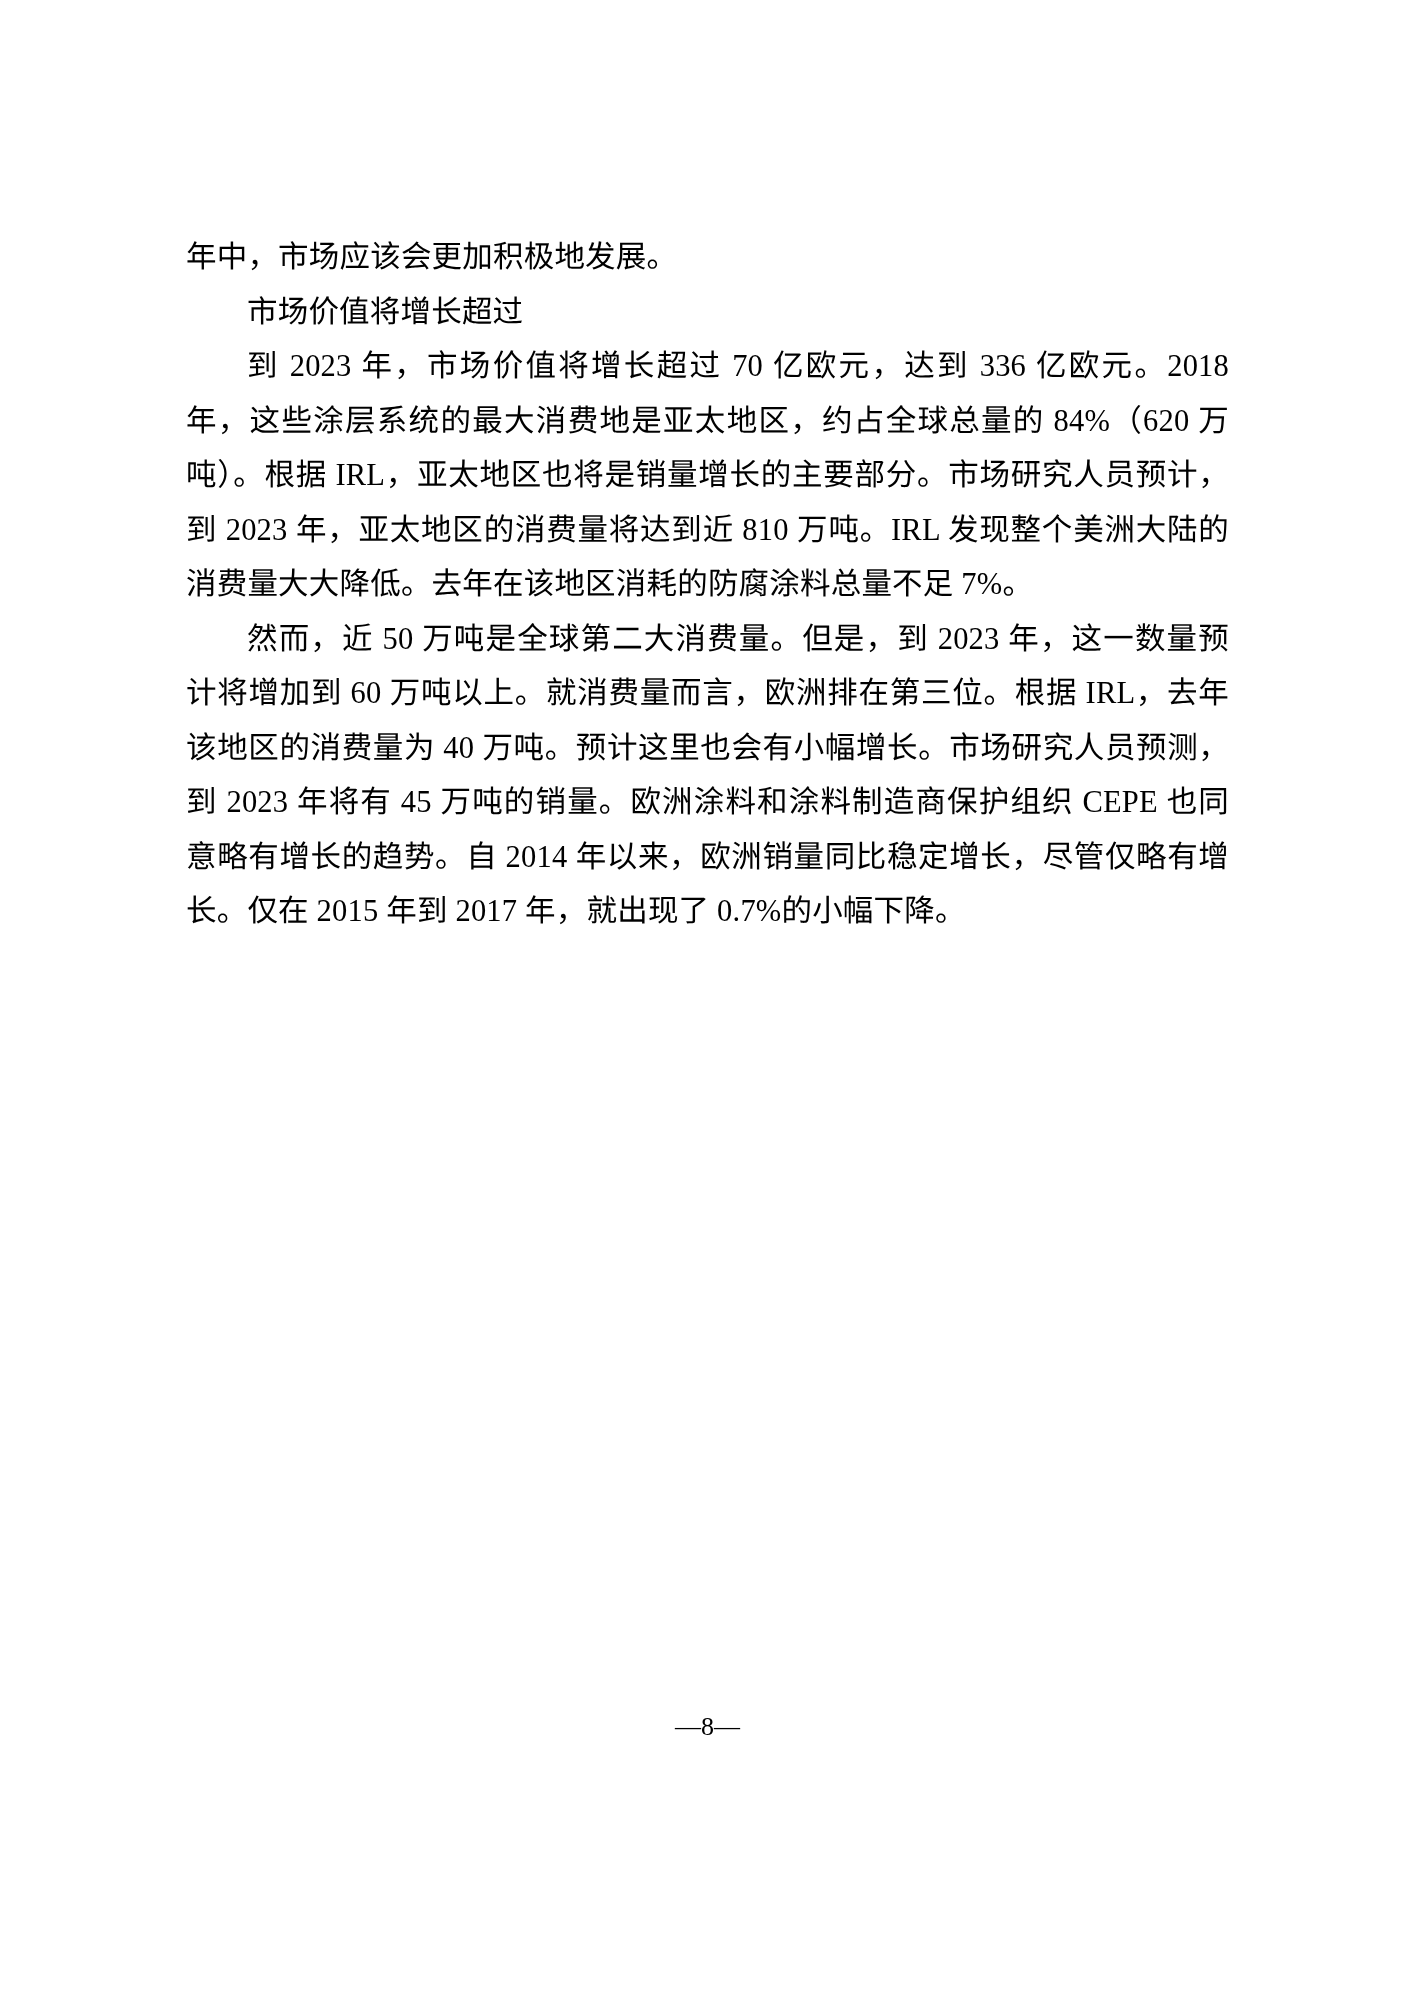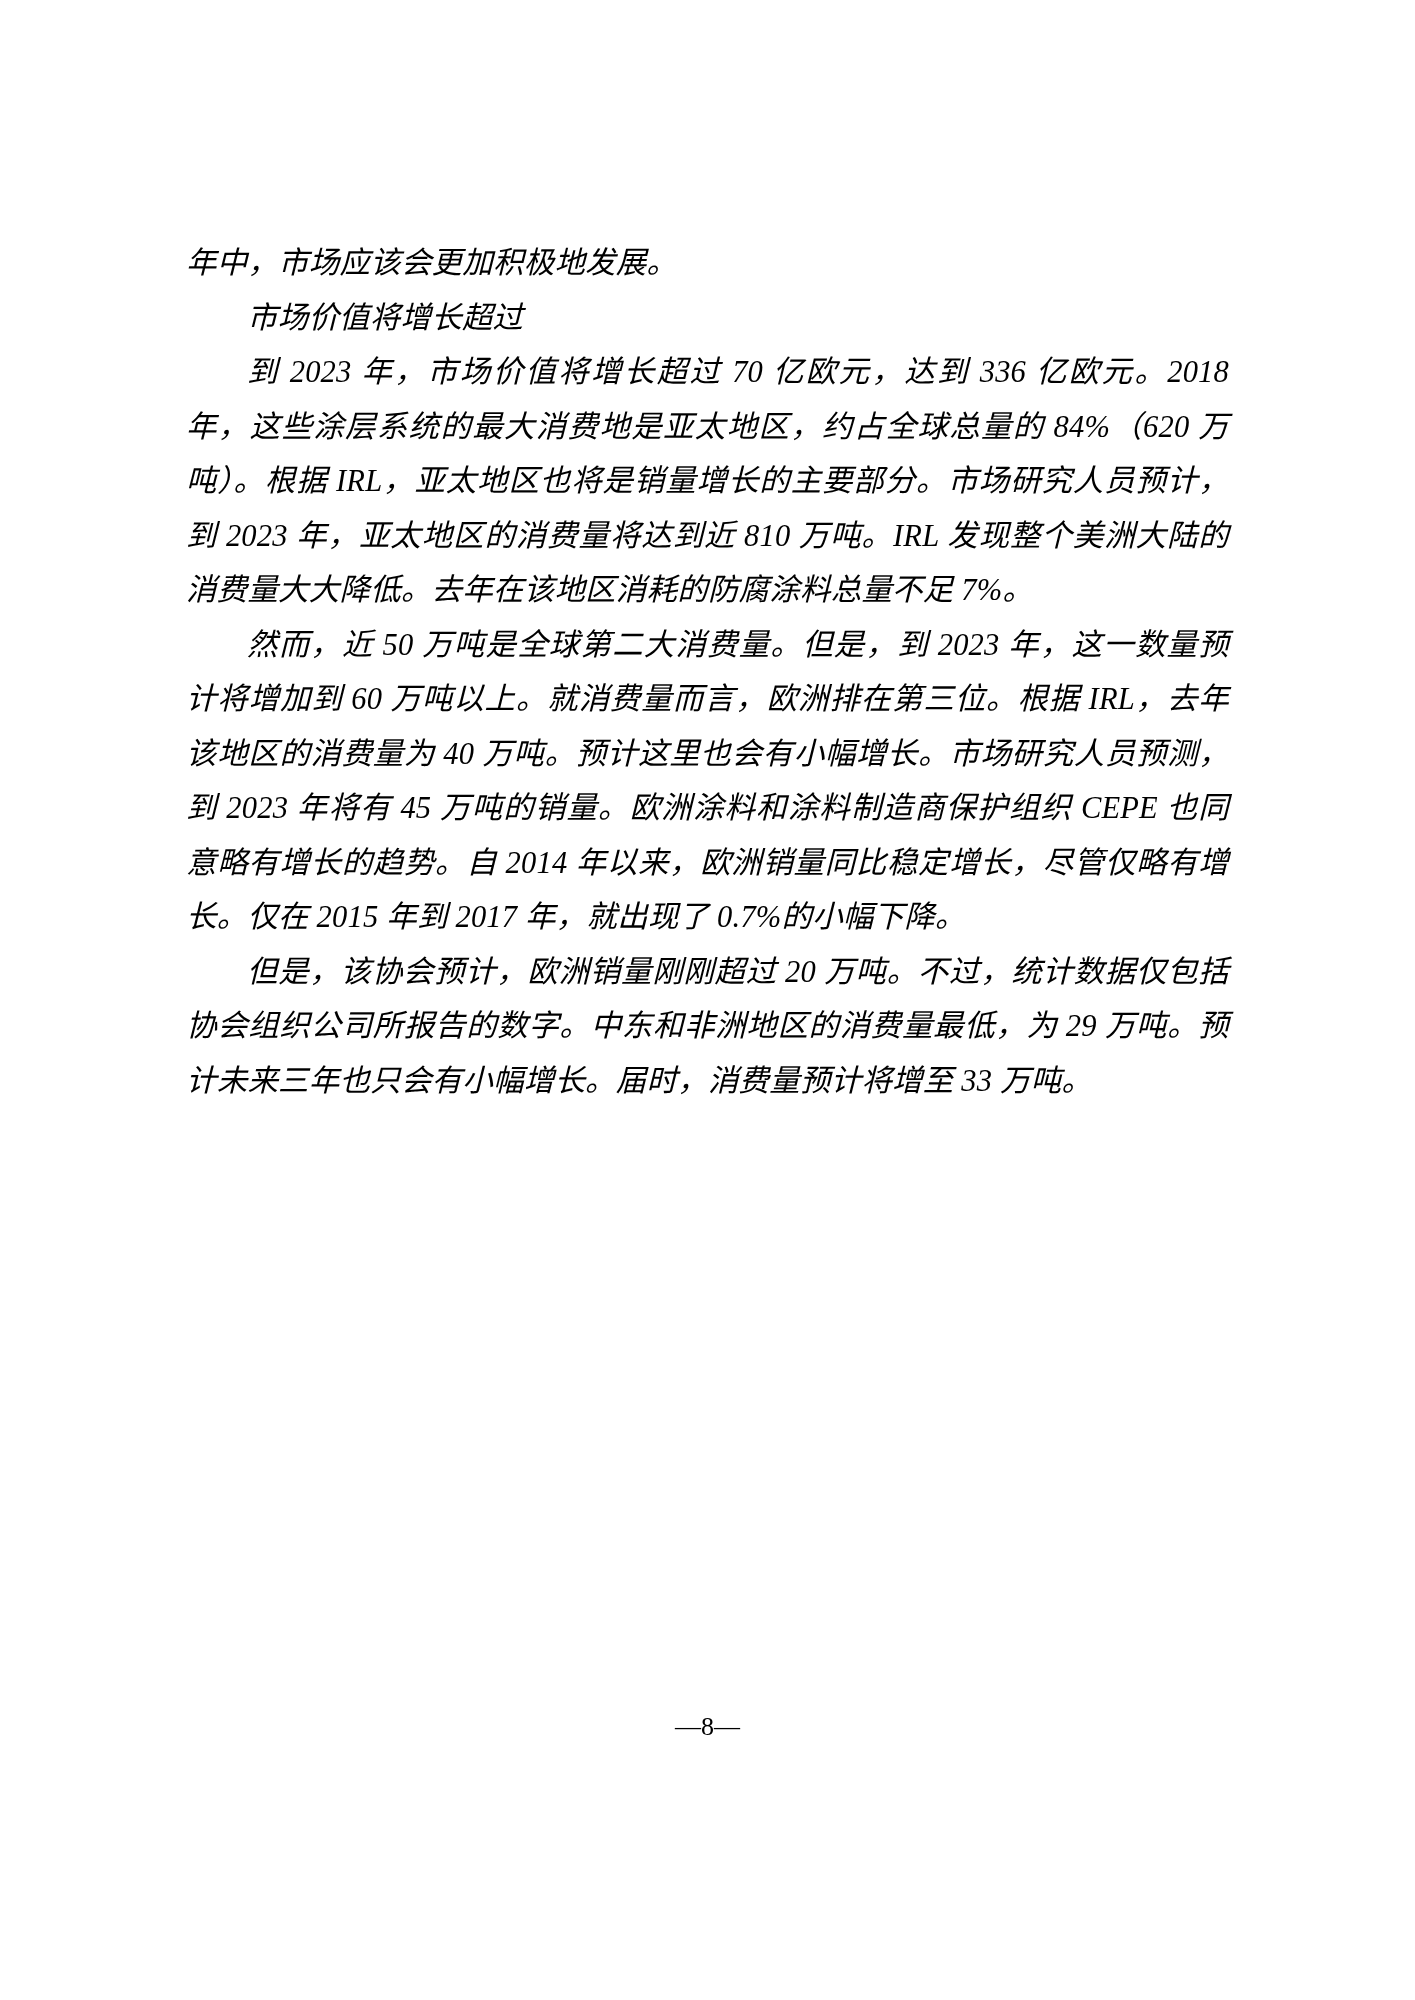--- a/index.html
+++ b/index.html
@@ -20,23 +20,22 @@
     position: absolute;
     left: 0;
     top: 0;
     width: 1415px;
     height: 2000px;
     background: #ffffff;
   }
   .content {
     position: absolute;
     left: 186px;
-    top: 236px;
+    top: 230px;
     width: 1043px;
-    font-style: italic;
   }
   .para {
     font-size: 30.5px;
     line-height: 54.5px;
     text-align: justify;
     text-justify: inter-ideograph;
     margin: 0 0 0 0;
     letter-spacing: 0.2px;
     font-family: "Liberation Serif", "DejaVu Serif", serif;
   }
@@ -56,16 +55,15 @@
 </style>
 </head>
 <body>
 
 <div class="page">
   <div class="content">
     <p class="para">年中，市场应该会更加积极地发展。</p>
     <p class="para indent">市场价值将增长超过</p>
     <p class="para indent">到 2023 年，市场价值将增长超过 70 亿欧元，达到 336 亿欧元。2018 年，这些涂层系统的最大消费地是亚太地区，约占全球总量的 84%（620 万吨）。根据 IRL，亚太地区也将是销量增长的主要部分。市场研究人员预计，到 2023 年，亚太地区的消费量将达到近 810 万吨。IRL 发现整个美洲大陆的消费量大大降低。去年在该地区消耗的防腐涂料总量不足 7%。</p>
     <p class="para indent">然而，近 50 万吨是全球第二大消费量。但是，到 2023 年，这一数量预计将增加到 60 万吨以上。就消费量而言，欧洲排在第三位。根据 IRL，去年该地区的消费量为 40 万吨。预计这里也会有小幅增长。市场研究人员预测，到 2023 年将有 45 万吨的销量。欧洲涂料和涂料制造商保护组织 CEPE 也同意略有增长的趋势。自 2014 年以来，欧洲销量同比稳定增长，尽管仅略有增长。仅在 2015 年到 2017 年，就出现了 0.7%的小幅下降。</p>
-    <p class="para indent">但是，该协会预计，欧洲销量刚刚超过 20 万吨。不过，统计数据仅包括协会组织公司所报告的数字。中东和非洲地区的消费量最低，为 29 万吨。预计未来三年也只会有小幅增长。届时，消费量预计将增至 33 万吨。</p>
   </div>
   <div class="footer">—8—</div>
 </div>
 
 </body></html>

